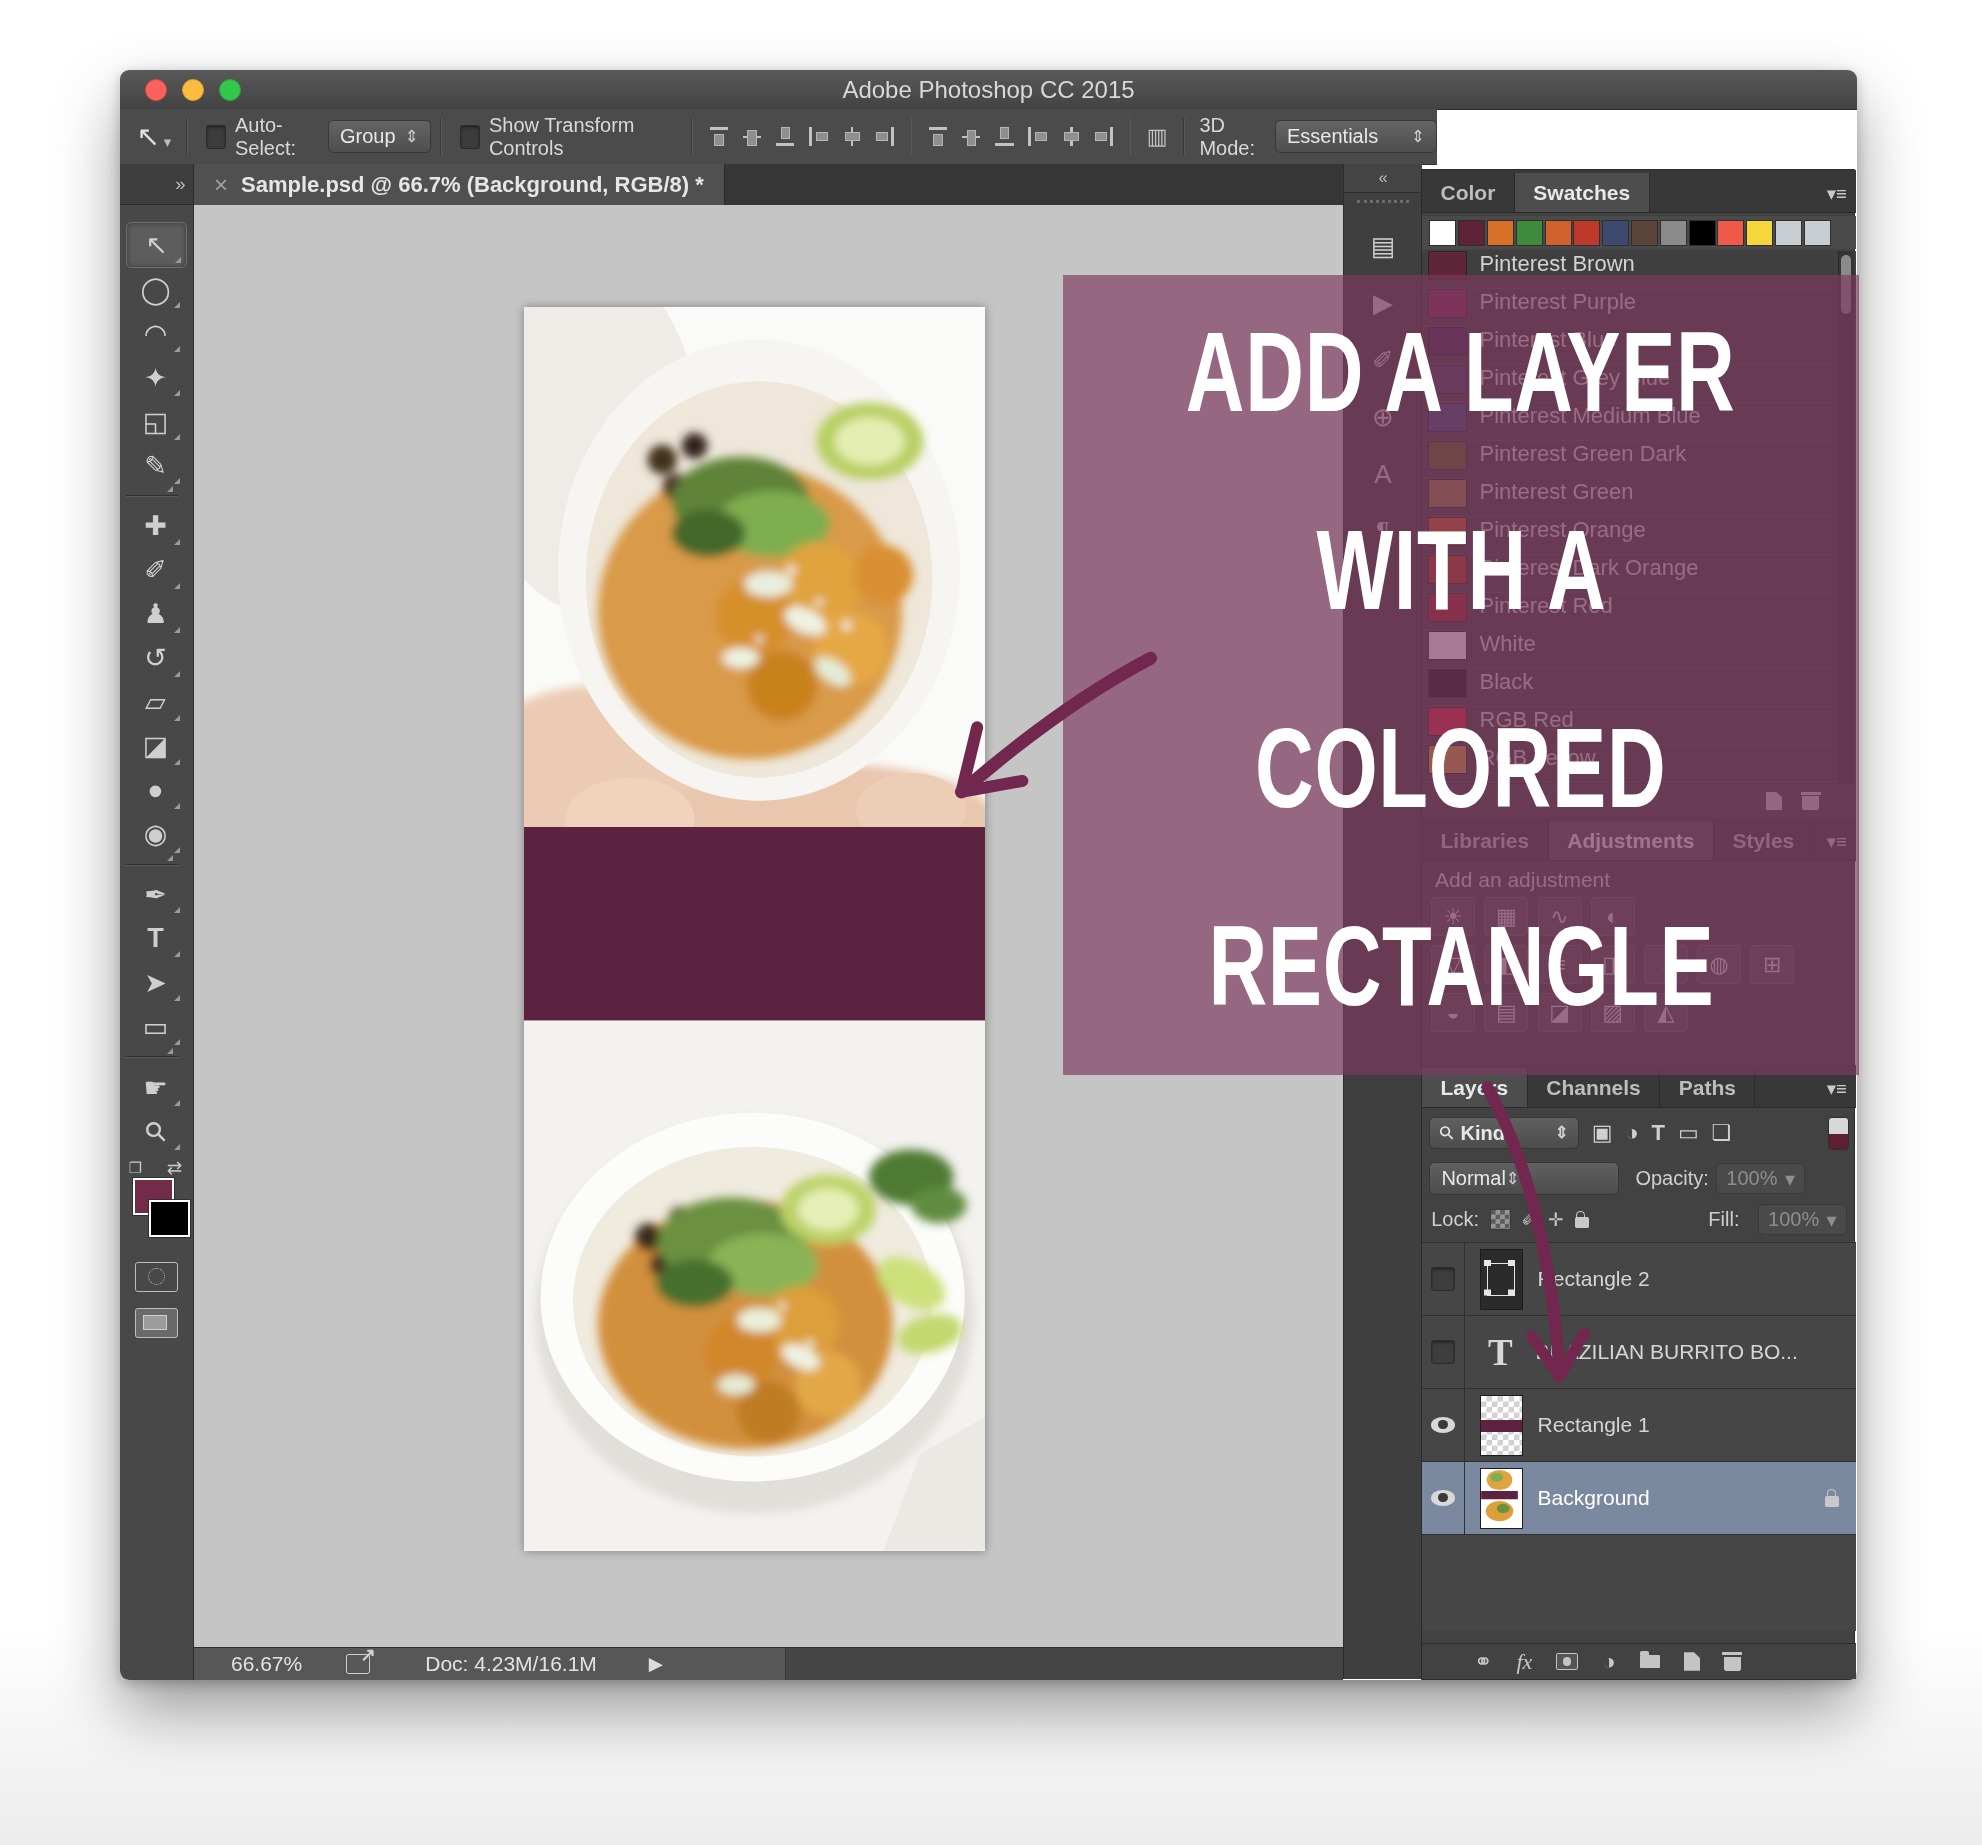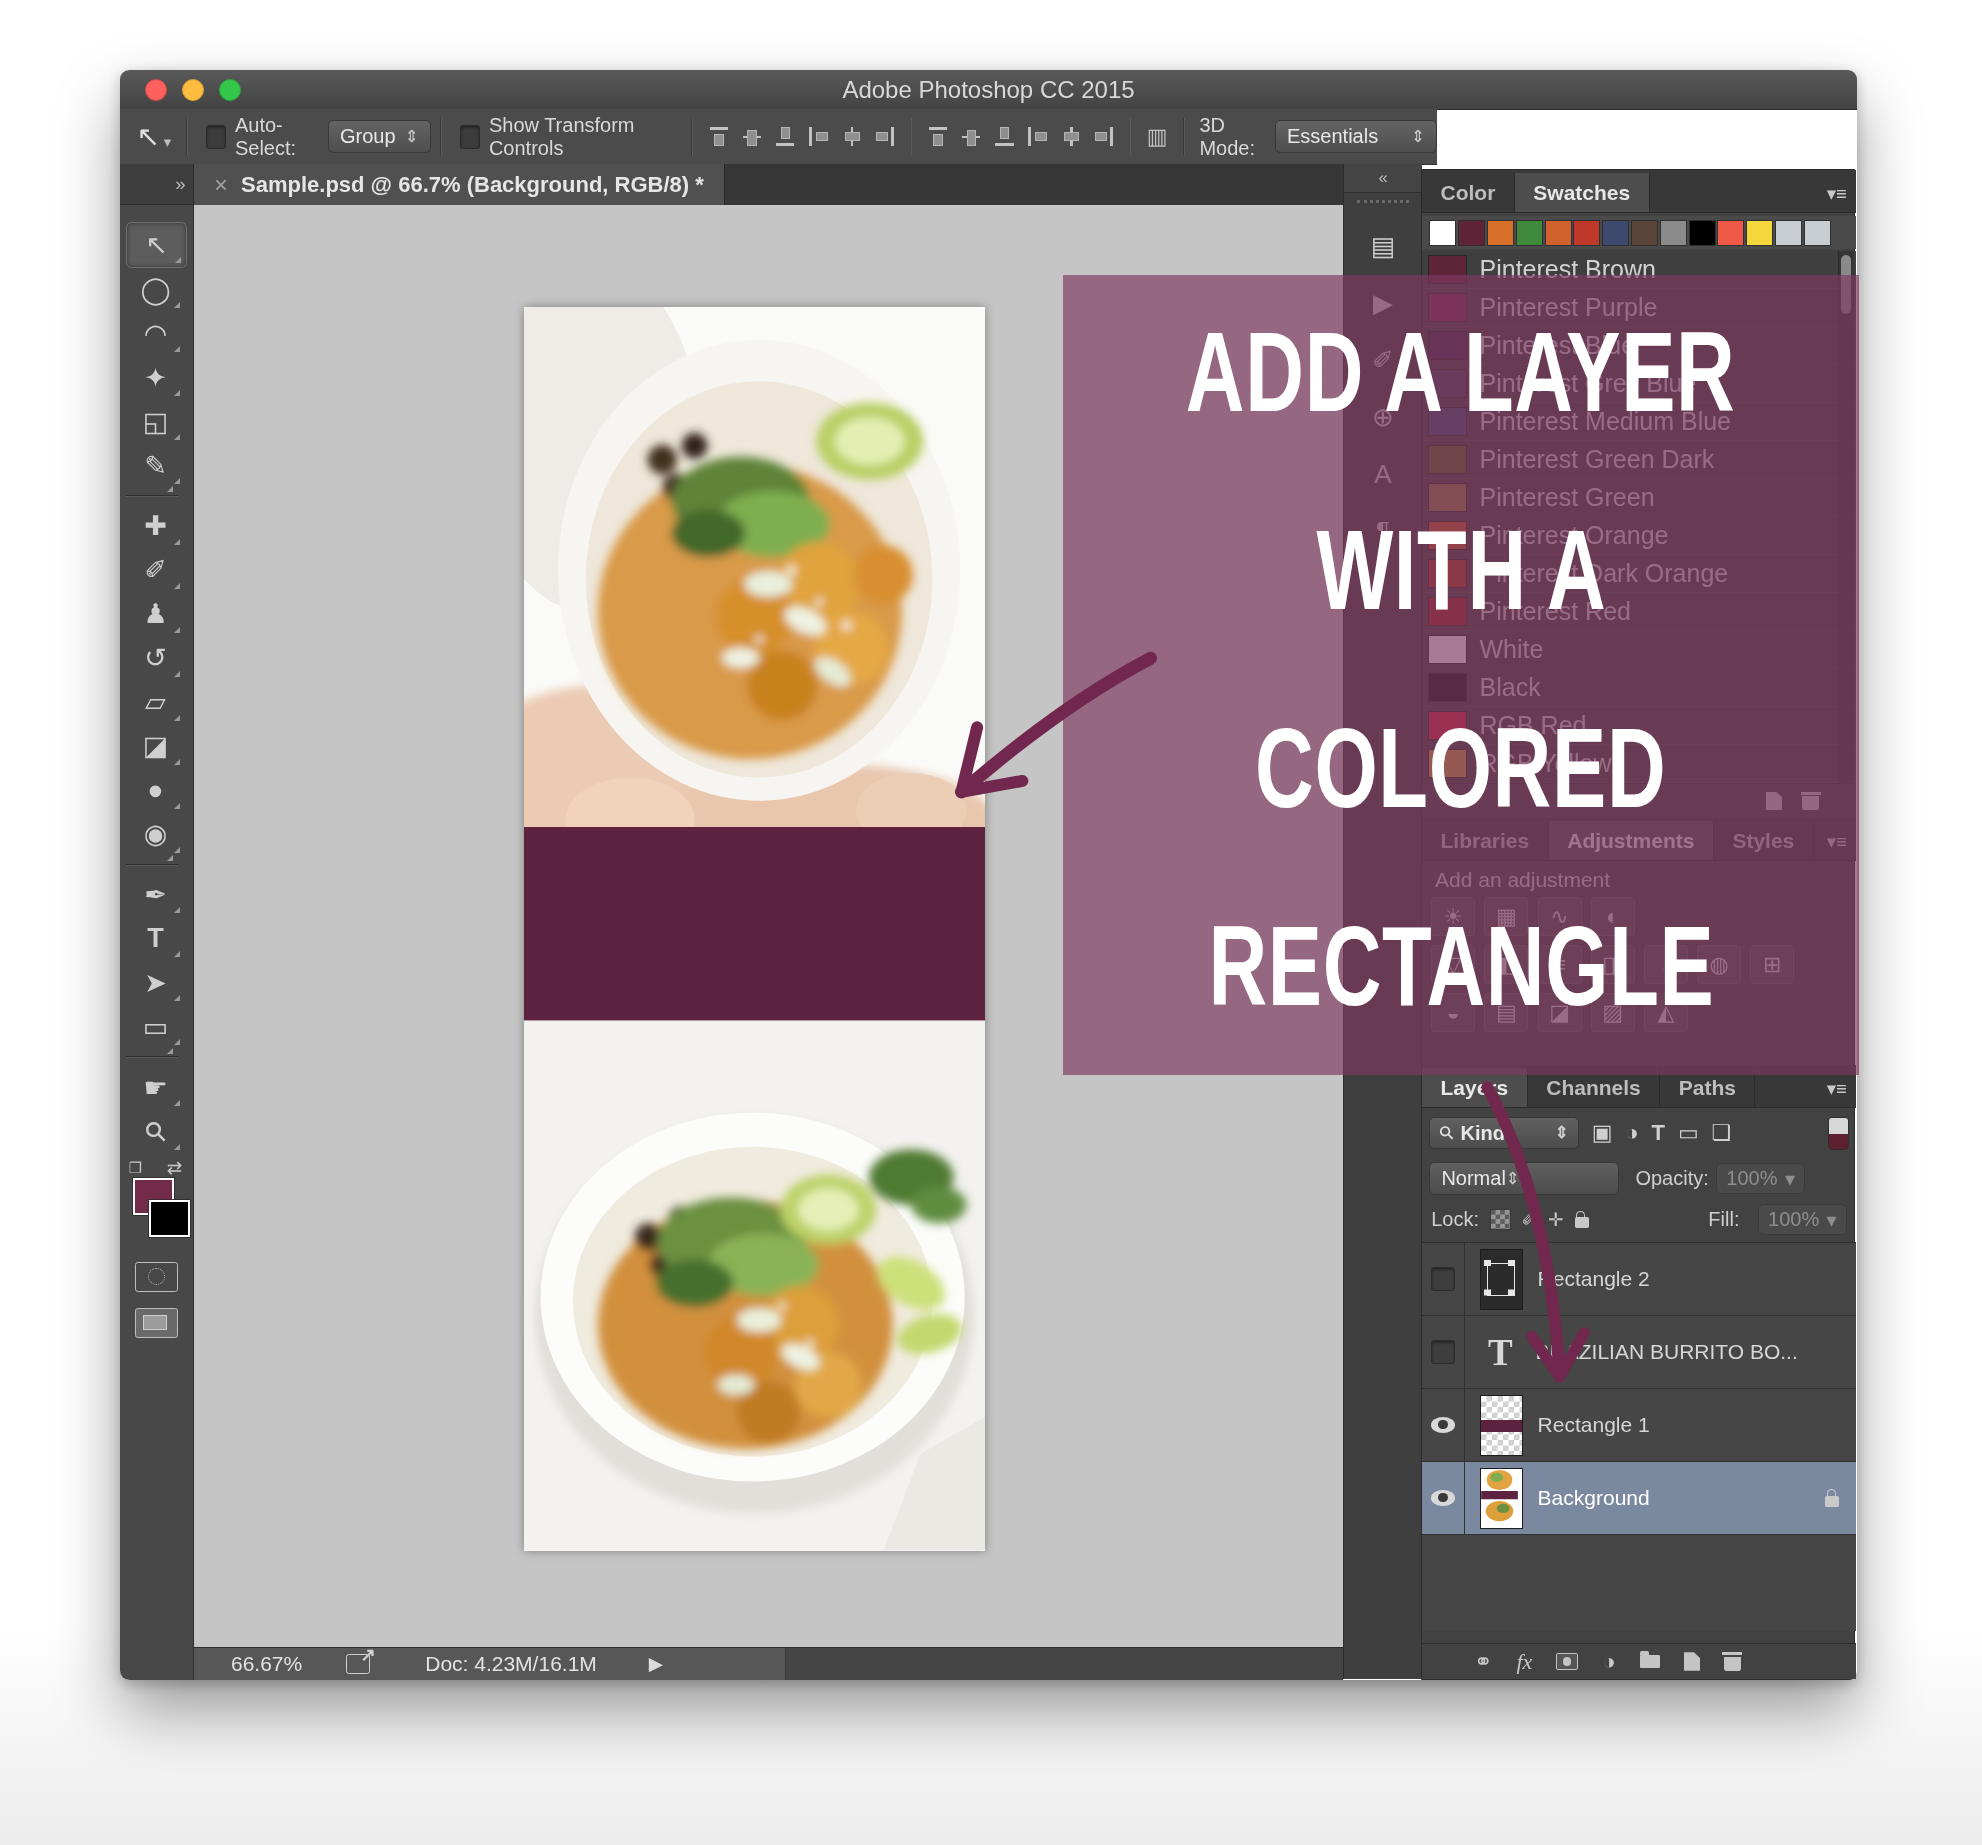--- a/index.html
+++ b/index.html
@@ -98,21 +98,21 @@
   .strip-item{height:57px;display:flex;align-items:center;justify-content:center;color:#cfcfcf;font-size:26px;}
   
   .panels{position:absolute;left:1301px;top:99px;width:434px;height:1511px;background:#424242;border:0.9px solid #2b2b2b;border-radius:0 0 5.5px 0;box-sizing:border-box;}
   .ptabs{position:absolute;left:0;width:434px;height:42px;background:#383838;display:flex;align-items:flex-end;border-bottom:0.9px solid #2b2b2b;}
   .ptab{padding:7.4px 18.5px;font-size:21px;color:#bdbdbd;background:#383838;border-right:0.9px solid #2b2b2b;font-weight:bold;}
   .ptab.active{background:#4d4d4d;color:#e8e8e8;}
   .pmenu{margin-left:auto;margin-bottom:7.4px;margin-right:9.2px;color:#c9c9c9;font-size:18.5px;}
   .chipsrow{position:absolute;left:0;top:46px;width:434px;height:33px;background:#4a4a4a;display:flex;align-items:center;padding-left:7.4px;box-sizing:border-box;gap:1.8px;}
   .chip{width:25px;height:24px;border:0.9px solid #2f2f2f;flex:none;}
   .swlist{position:absolute;left:0;top:81px;width:434px;height:532px;background:#3f3f3f;overflow:hidden;}
-  .swrow{height:37px;border-bottom:0.9px solid #4a4a4a;display:flex;align-items:center;color:#d2d2d2;font-size:25px;}
+  .swrow{height:37px;border-bottom:0.9px solid #4a4a4a;display:flex;color:#d2d2d2;font-size:22px;}
   .swchip{width:37px;height:27px;border:0.9px solid #272727;margin:0 13px 0 5.5px;flex:none;}
   .swscroll{position:absolute;right:0;top:81px;width:14.8px;height:532px;background:#353535;border-left:0.9px solid #2b2b2b;}
   .swthumb{position:absolute;left:1.8px;top:3.7px;width:10px;height:59px;border-radius:5.5px;background:#8a8a8a;}
   .csfoot{position:absolute;left:0;top:613px;width:434px;height:35px;background:#424242;border-top:0.9px solid #2e2e2e;display:flex;align-items:center;justify-content:flex-end;gap:20px;padding-right:37px;box-sizing:border-box;}
   .inew{width:16.6px;height:18.5px;background:#c4c4c4;clip-path:polygon(0 0,62% 0,100% 32%,100% 100%,0 100%);}
   .itrash{width:16.6px;height:14px;background:#c4c4c4;border-radius:0 0 2.8px 2.8px;position:relative;margin-top:4.6px;}
   .itrash::before{content:"";position:absolute;top:-4.6px;left:-1.8px;width:20px;height:2.8px;background:#c4c4c4;}
   .adjlabel{position:absolute;left:13px;top:698px;font-size:21px;color:#cfcfcf;}
   .adjrow{position:absolute;left:9.2px;width:415px;height:44px;display:flex;gap:9.2px;}
   .adj{width:42px;height:37px;background:#4e4e4e;border:0.9px solid #5f5f5f;border-radius:3.7px;display:flex;align-items:center;justify-content:center;color:#d5d5d5;font-size:22px;flex:none;}

